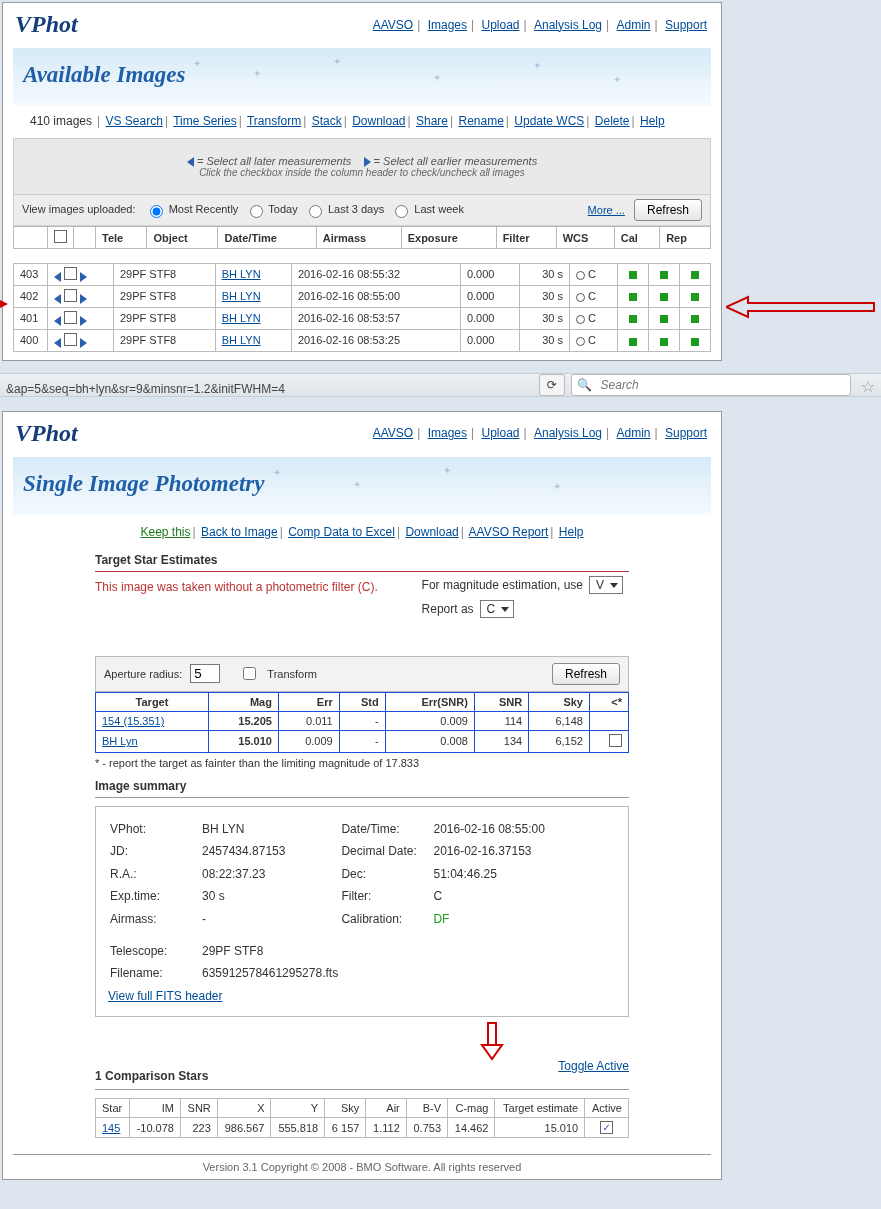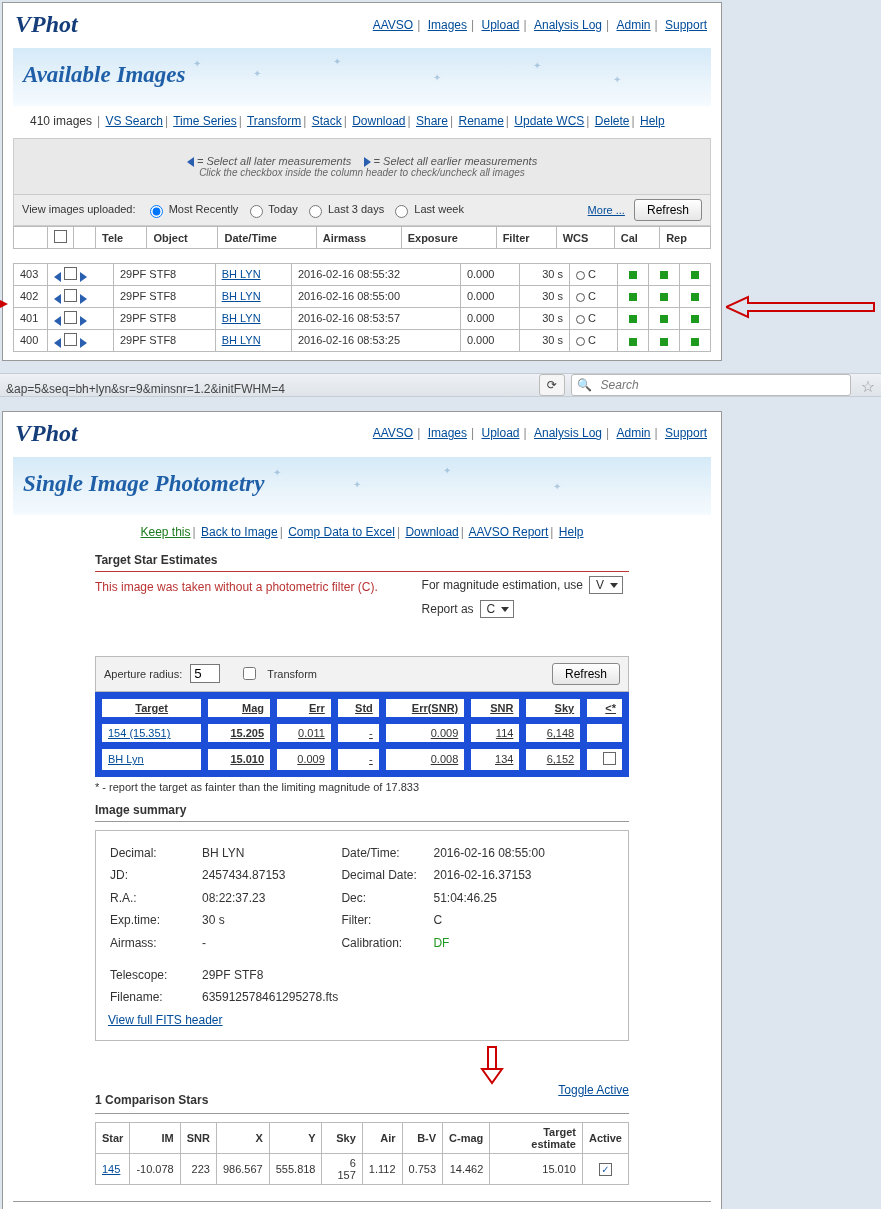--- a/index.html
+++ b/index.html
@@ -113,38 +113,38 @@
   .sel { border:1px solid #777; background:#fff; padding:1px 16px 1px 6px; position:relative; display:inline-block; min-width:34px; }
   .sel::after { content:""; position:absolute; right:4px; top:6px; width:0;height:0;border-left:4px solid transparent;border-right:4px solid transparent;border-top:5px solid #333; }
 
   .ap-bar {
     margin: 30px 92px 0 92px; border:1px solid #bbb; background:#f2f2f2;
     padding:6px 8px; display:flex; align-items:center; gap:8px;
   }
   .ap-bar input[type=text]{ width:30px; text-align:left; border:1px solid #777; padding:1px 3px;}
   .ap-bar .sp { flex:1; }
   table.tgt { width:calc(100% - 184px); margin:0 92px; border-collapse:collapse; font-size:11px; }
-  table.tgt th, table.tgt td { border:7px solid #1d4ed8; padding:3px 6px;text-decoration:underline; }
+  table.tgt th, table.tgt td { border:1px solid #1d4ed8; padding:3px 6px; }
   table.tgt th { background:#fff; font-weight:bold; }
   table.tgt .r { text-align:right; }
   .foot { margin:4px 92px; font-size:11px; color:#333; }
 
   .summary { margin: 8px 92px; border:1px solid #bbb; padding:10px 12px; font-size:12px; line-height:1.7; }
   .summary table { width:100%; }
   .summary td { padding:0 6px 0 0; vertical-align:top; }
   .summary .lab { width:90px; color:#333; }
   .summary .green { color:#1e9a1e; }
   .summary a { display:inline-block; }
 
   .annot-arrow { text-align:center; margin: -4px 0 -4px 260px; }
   .annot-arrow svg { width:28px; height:40px; }
 
   table.comp { width:calc(100% - 184px); margin:0 92px 10px 92px; border-collapse:collapse; font-size:11px; }
   table.comp th, table.comp td { border:1px solid #bbb; padding:3px 6px; text-align:right; }
-  table.comp th { background:#fff; font-weight:bold; }
+  table.comp th { background:#fff; font-weight:normal; }
   table.comp td.l, table.comp th.l { text-align:left; }
   .toggle { float:right; margin-right:92px; font-size:12px; }
   .copyright { text-align:center; font-size:11px; color:#666; border-top:1px solid #999; margin:16px 10px 6px 10px; padding-top:6px;}
   .chkv { width:13px;height:13px;border:1px solid #666;background:#fff;display:inline-flex;align-items:center;justify-content:center;font-size:10px;color:#2a5fb0; }
 </style>
 </head>
 <body>
 
 <div class="panel">
   <div class="hdr">
@@ -403,21 +403,21 @@
     </table>
   <div class="foot">* - report the target as fainter than the limiting magnitude of 17.833</div>
 
   <div class="section-title">Image summary</div>
   <div class="grayline"></div>
 
   <div class="summary">
     <table>
       <tbody>
           <tr>
-        <td class="lab">Decimal:</td>
+        <td class="lab">VPhot:</td>
             <td>BH LYN</td>
         <td class="lab">Date/Time:</td>
             <td>2016-02-16 08:55:00</td>
       </tr>
       <tr>
         <td class="lab">JD:</td>
             <td>2457434.87153</td>
         <td class="lab">Decimal Date:</td>
             <td>2016-02-16.37153</td>
       </tr>

